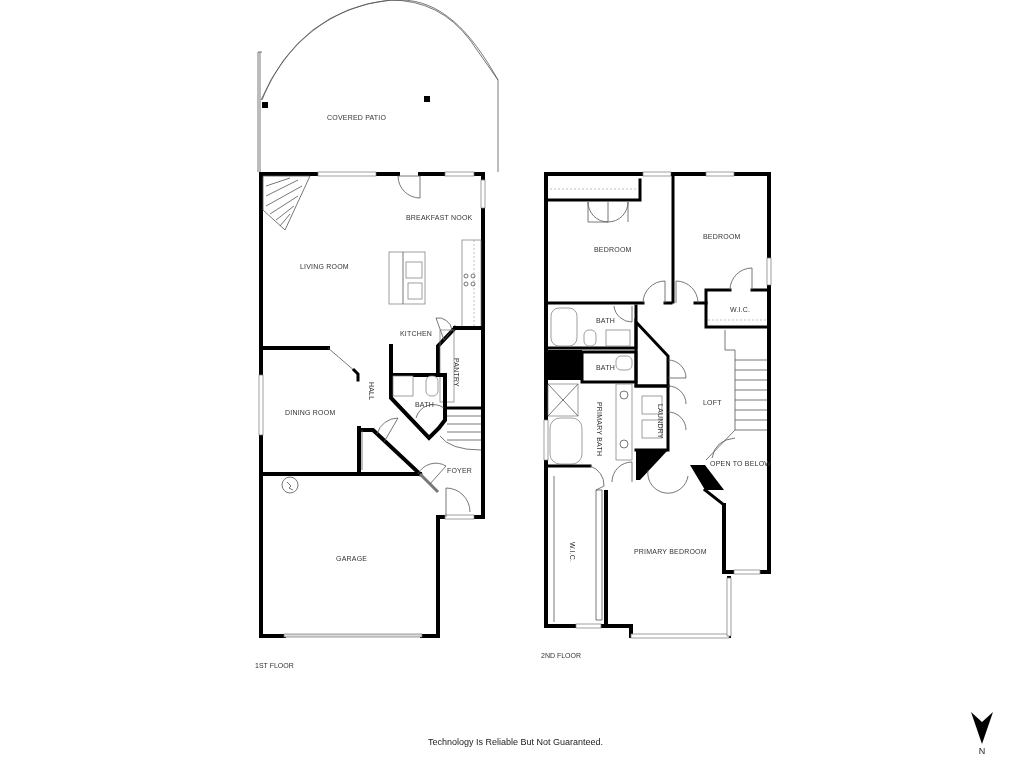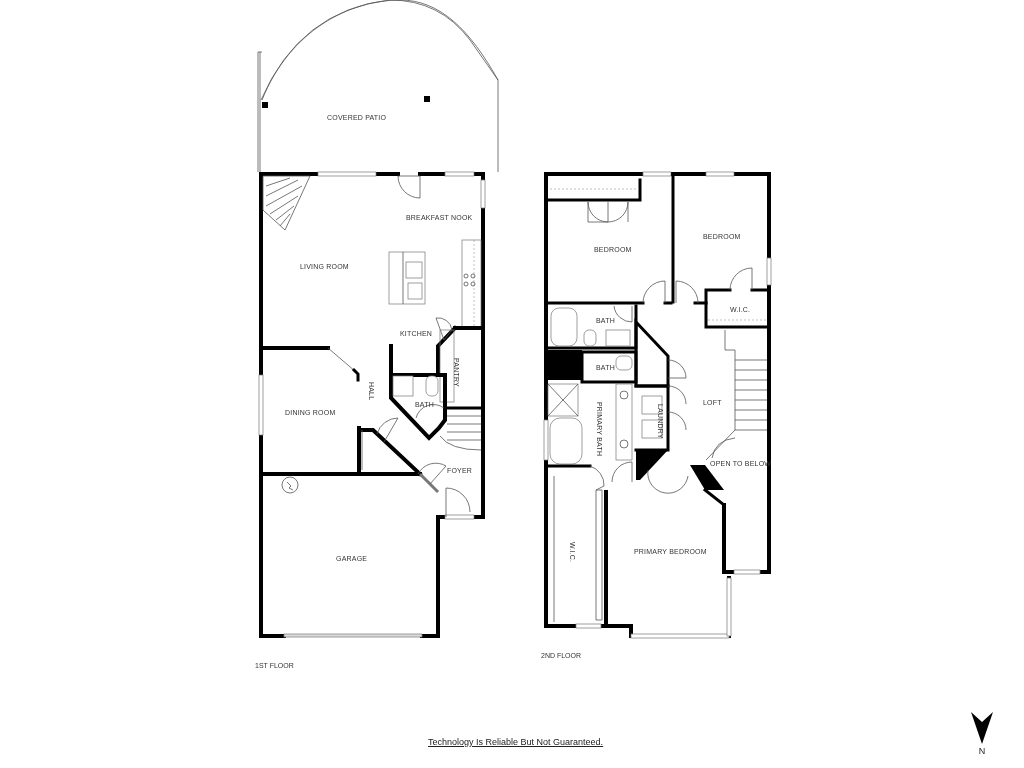--- a/index.html
+++ b/index.html
@@ -1,20 +1,20 @@
 <!DOCTYPE html>
 <html><head>
 <meta charset="utf-8">
 <style>
   html,body{margin:0;padding:0;background:#ffffff;}
   body{width:1024px;height:768px;position:relative;overflow:hidden;font-family:"Liberation Sans","DejaVu Sans",sans-serif;}
   svg.plan{position:absolute;left:0;top:0;width:1024px;height:768px;}
   .lbl{font-family:"Liberation Sans","DejaVu Sans",sans-serif;font-size:7px;fill:#333;letter-spacing:0.2px;}
   .floorlbl{font-family:"Liberation Sans","DejaVu Sans",sans-serif;font-size:7px;fill:#333;}
-  .disclaimer{position:absolute;left:428px;top:737px;font-size:9px;color:#222;text-decoration:underline;}
+  .disclaimer{position:absolute;left:428px;top:737px;font-size:9px;color:#222;}
   .north{position:absolute;left:968px;top:710px;width:28px;height:48px;text-align:center;}
   .north .n{font-size:9px;color:#222;position:absolute;left:0;right:0;top:36px;}
   .wall{stroke:#000;stroke-width:4;fill:none;stroke-linecap:square;}
   .thin{stroke:#555;stroke-width:0.8;fill:none;}
   .win{stroke:#777;stroke-width:0.7;fill:#fff;}
   .fix{stroke:#777;stroke-width:0.7;fill:#fff;}
 </style>
 </head>
 <body>
 

